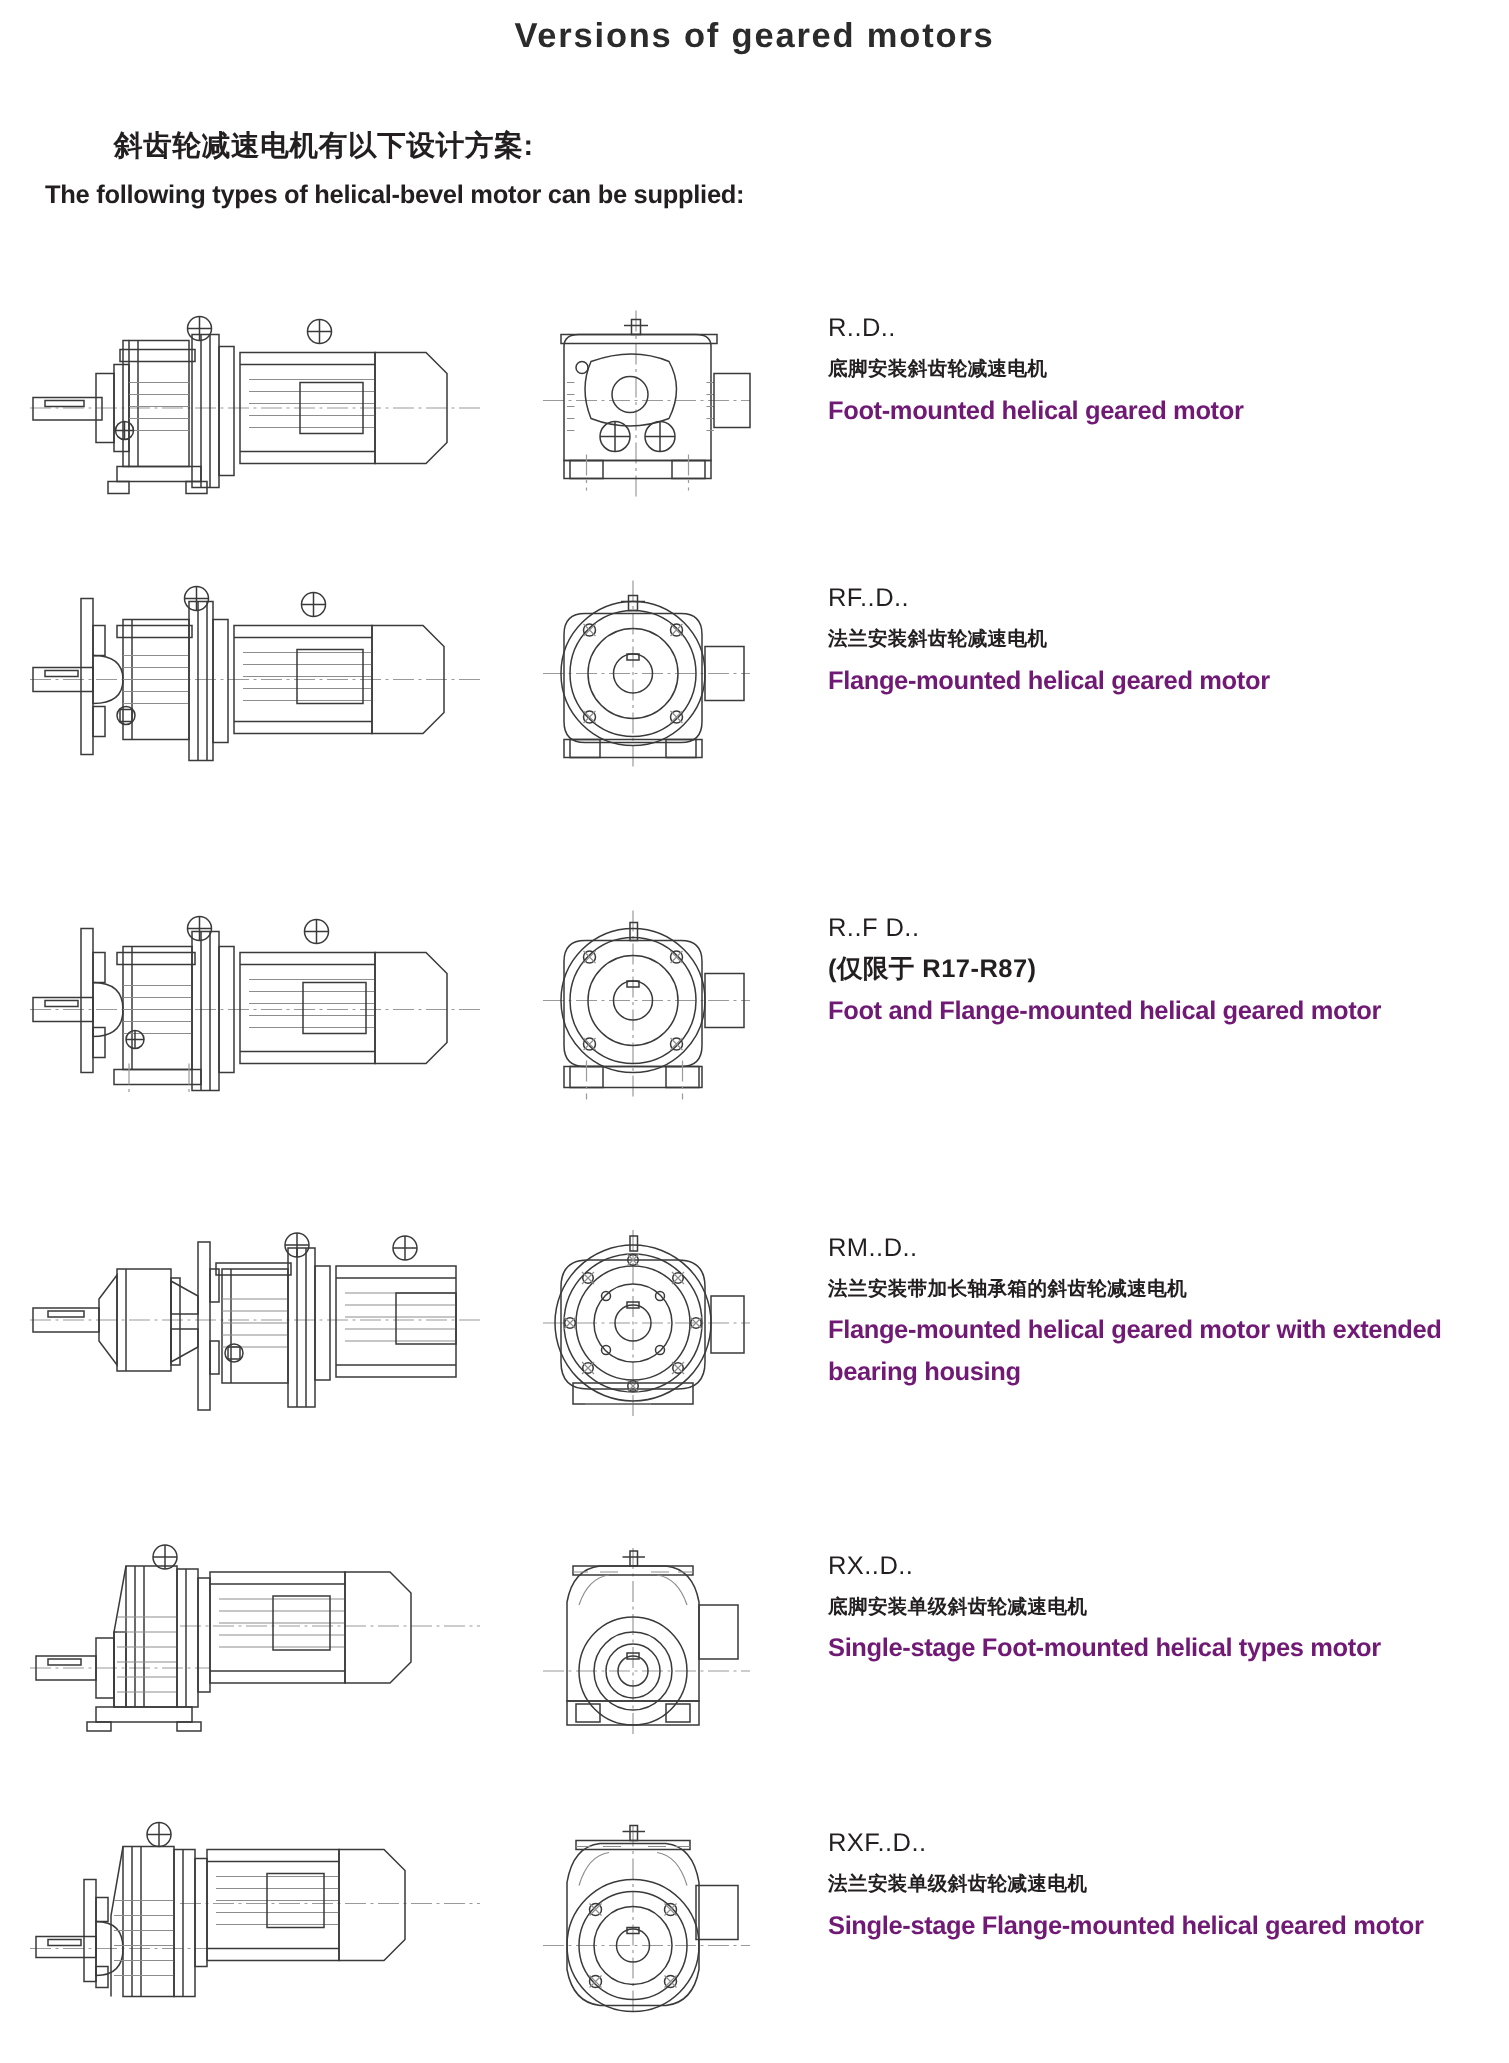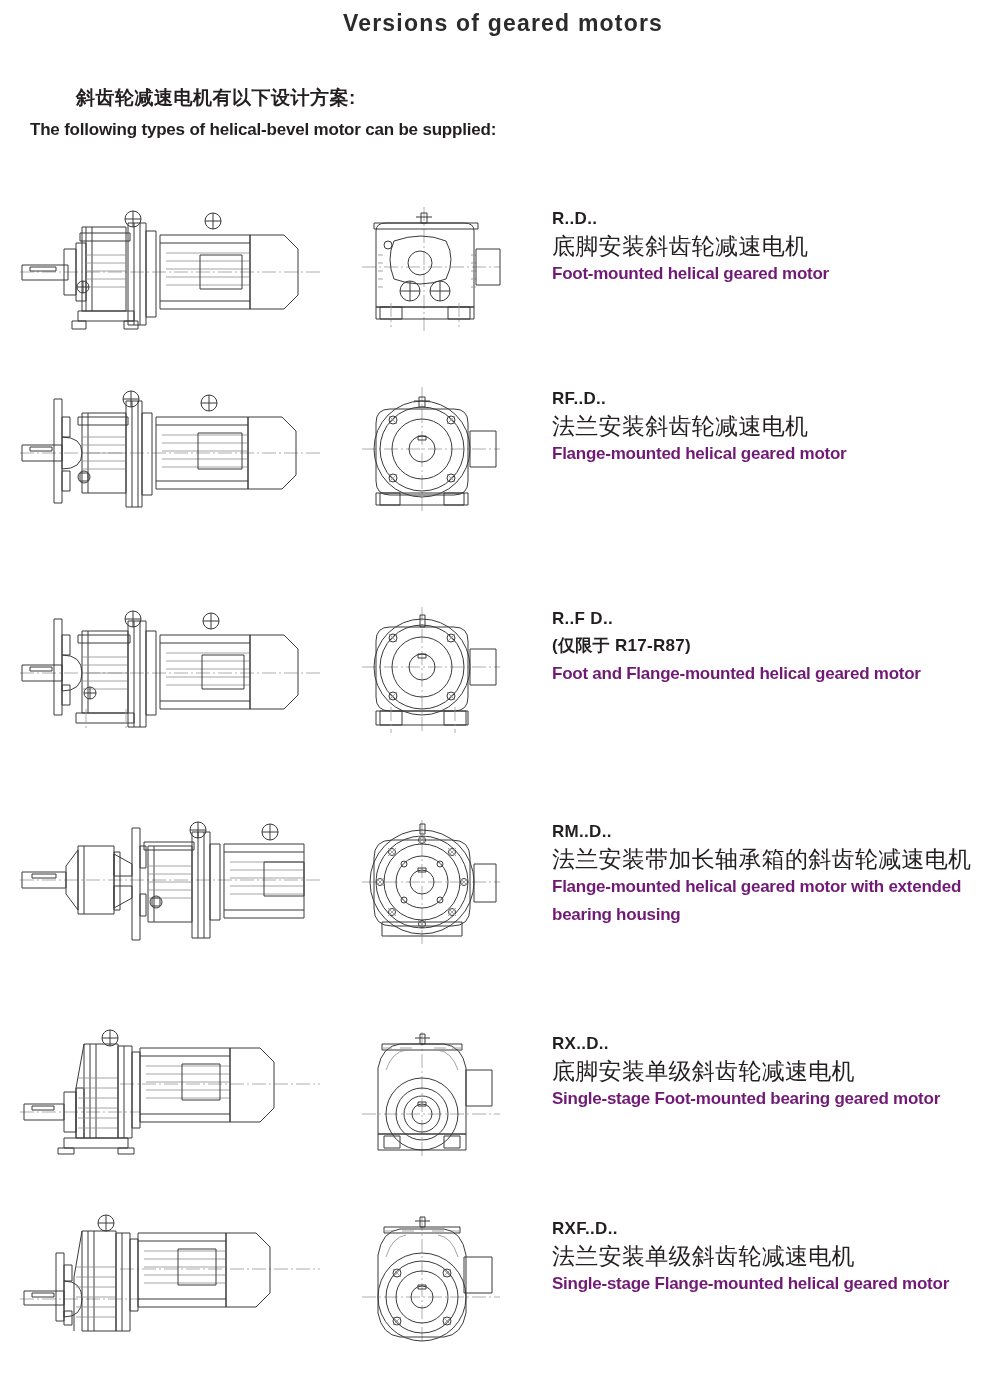--- a/index.html
+++ b/index.html
@@ -63,28 +63,28 @@
     left: 360px; top: 0;
     width: 180px; height: 130px;
   }
   .text-block {
     position: absolute;
     left: 552px; top: 0;
     width: 445px;
   }
   .code {
     font-size: 17px;
-    font-weight: bold;
+    font-weight: normal;
     letter-spacing: 0.3px;
     line-height: 27px;
     color: #231f20;
   }
   .desc-cn {
-    font-size: 23px;
-    font-weight: normal;
+    font-size: 13px;
+    font-weight: bold;
     letter-spacing: 0.3px;
     line-height: 28px;
     color: #231f20;
   }
   .note-cn {
     font-size: 17px;
     font-weight: bold;
     letter-spacing: 0.3px;
     line-height: 28px;
     color: #231f20;
@@ -519,21 +519,21 @@
       <path class="ln" d="M24 106 h16 v12 h-16 z"></path>
       <path class="ln" d="M84 106 h16 v12 h-16 z"></path>
 
       <path class="ln" d="M60 4 h5 v10 h-5 z"></path>
       <line class="ln" x1="55" y1="8" x2="70" y2="8"></line>
     </svg>
   </div>
   <div class="text-block">
     <div class="code">RX..D..</div>
     <div class="desc-cn">底脚安装单级斜齿轮减速电机</div>
-    <div class="desc-en">Single-stage Foot-mounted bearing geared motor</div>
+    <div class="desc-en">Single-stage Foot-mounted helical types motor</div>
   </div>
 </div>
 
 <div class="row" style="top:1215px;">
   <div class="side-view">
     <svg width="300" height="130" viewBox="0 0 300 130">
       <line class="ctr" x1="0" y1="84" x2="120" y2="84"></line>
       <line class="ctr" x1="100" y1="54" x2="300" y2="54"></line>
 
       <path class="ln" d="M4 76 h40 v14 h-40 z"></path>

